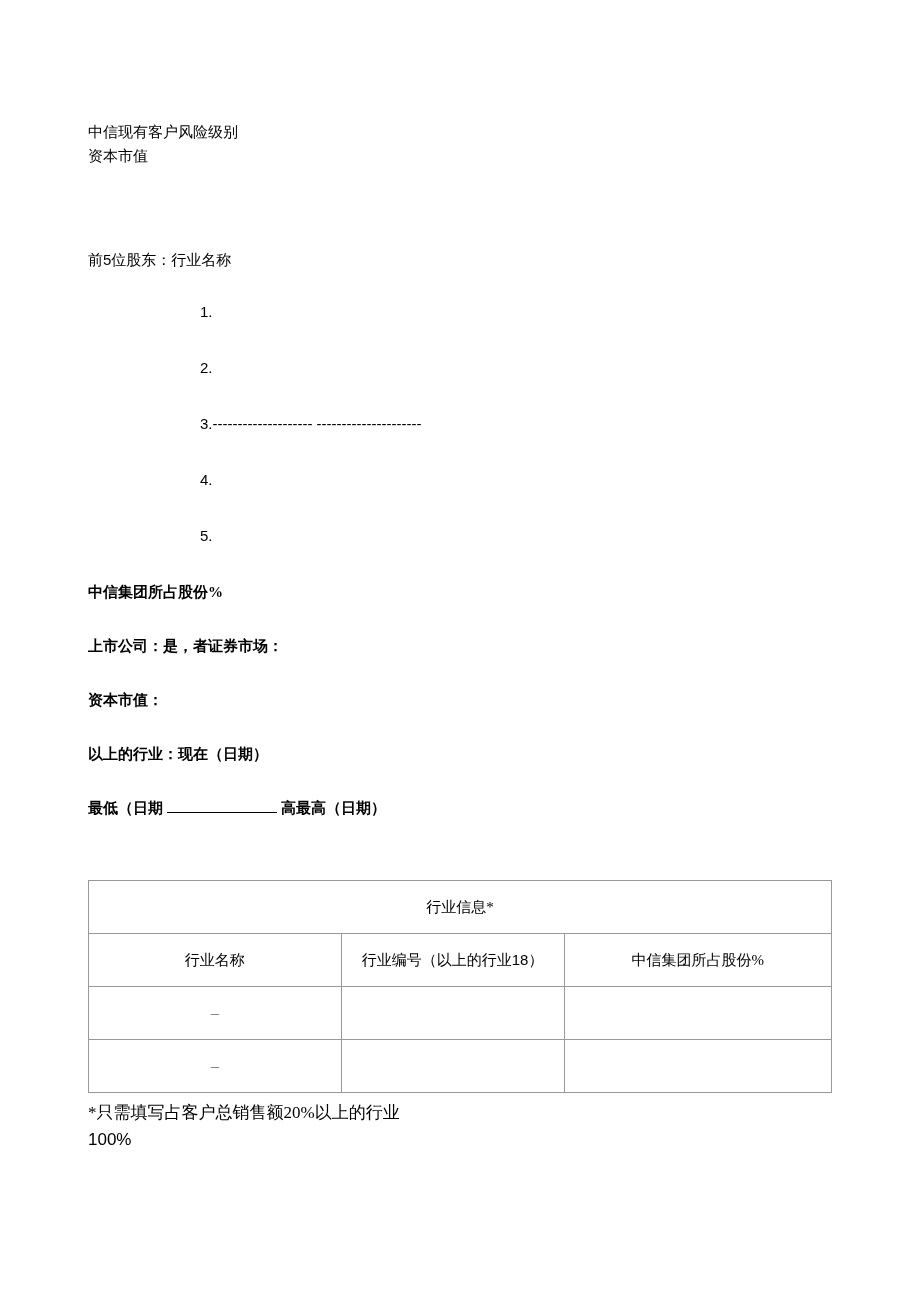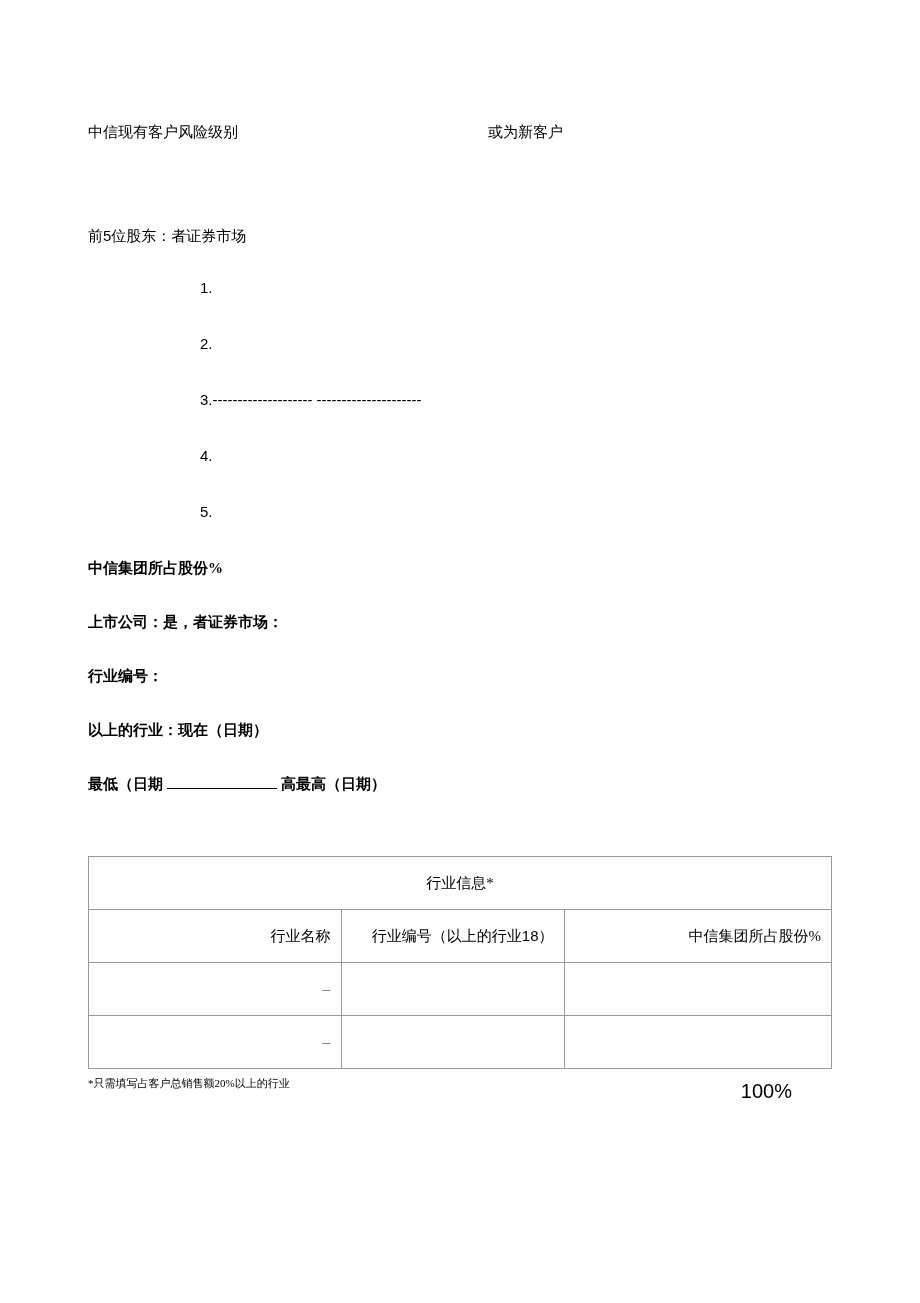--- a/index.html
+++ b/index.html
@@ -1,18 +1,19 @@
 <!DOCTYPE html>
 <html><head>
   <meta charset="utf-8">
   <style>
     * {
       margin: 0;
       padding: 0;
       box-sizing: border-box;
+      flex-direction: column;
     }
     body {
       font-family: "SimSun", "宋体", serif;
       font-size: 15px;
       color: #000;
       background: #fff;
       width: 920px;
       padding: 120px 88px 100px 88px;
       line-height: 1.6;
     }
@@ -49,21 +50,21 @@
     .industry-table {
       width: 100%;
       border-collapse: collapse;
       margin-top: 60px;
       padding-left: 48px;
     }
     .industry-table td, .industry-table th {
       border: 1px solid #999;
       padding: 14px 10px;
       font-weight: normal;
-      text-align: right;
+      text-align: center;
       vertical-align: middle;
     }
     .industry-table .header-row td {
       text-align: center;
     }
     .industry-table .col1 {
       width: 34%;
     }
     .industry-table .col2 {
       width: 30%;
@@ -75,58 +76,58 @@
       color: #888;
       font-family: Arial, sans-serif;
     }
     .footnote-row {
       display: flex;
       justify-content: space-between;
       align-items: flex-start;
       margin-top: 6px;
     }
     .footnote {
-      font-size: 11px;
+      font-size: 17px;
     }
     .percent100 {
       font-family: Arial, sans-serif;
-      font-size: 20px;
+      font-size: 17px;
       padding-right: 40px;
     }
     .num-font {
       font-family: Arial, sans-serif;
     }
   </style>
 </head>
 <body>
 
 <div class="risk-row">
   <div class="risk-left">中信现有客户风险级别</div>
-  <div>或为新客户</div>
+  <div>资本市值</div>
 </div>
 
 <div class="shareholders-title">
-  <span>前</span><span class="num-font">5</span><span>位股东：者证券市场</span>
+  <span>前</span><span class="num-font">5</span><span>位股东：行业名称</span>
 </div>
 
 <div class="shareholder-list">
   <div class="shareholder-item">1.</div>
   <div class="shareholder-item">2.</div>
   <div class="shareholder-item">
     <span>3.</span><span>-------------------- ---------------------</span>
   </div>
   <div class="shareholder-item">4.</div>
   <div class="shareholder-item">5.</div>
 </div>
 
 <div class="field-row">中信集团所占股份%</div>
 
 <div class="field-row">上市公司：是，者证券市场：</div>
 
-<div class="field-row">行业编号：</div>
+<div class="field-row">资本市值：</div>
 
 <div class="field-row">以上的行业：现在（日期）</div>
 
 <div class="field-row">
   <span>最低（日期</span><span class="underline"></span><span>高最高（日期）</span>
 </div>
 
 <table class="industry-table">
   <tbody>
       <tr class="header-row">

